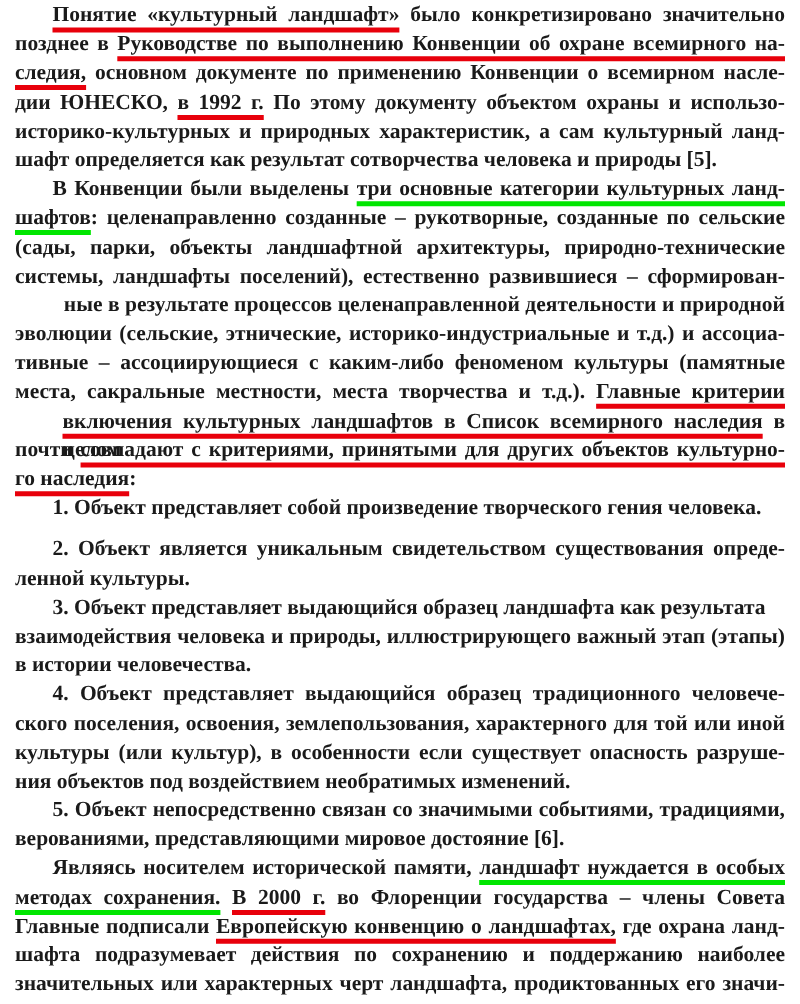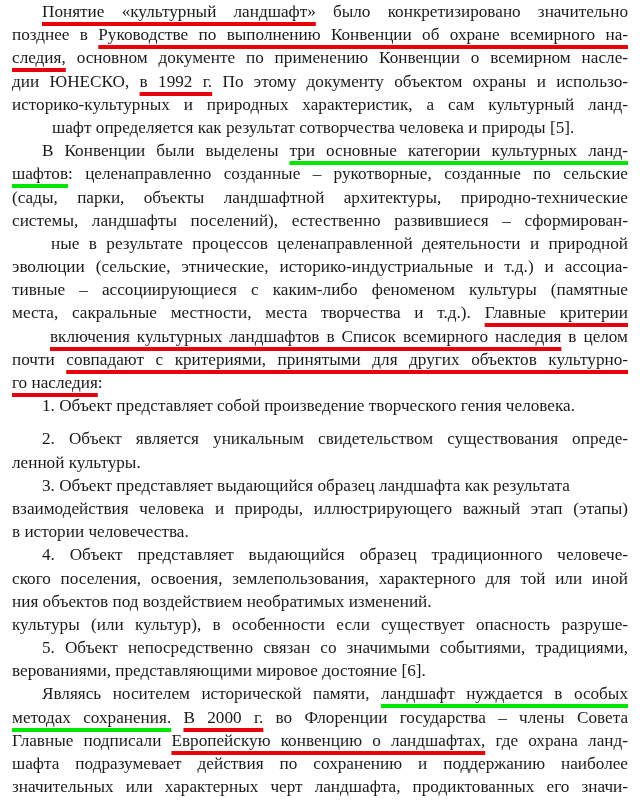--- a/index.html
+++ b/index.html
@@ -1,54 +1,54 @@
 <!DOCTYPE html>
 <html><head>
 <meta charset="utf-8">
 <style>
   html,body{margin:0;padding:0;background:#fff;}
   body{width:640px;height:803px;overflow:hidden;}
   .page{position:relative;padding:0 12px 0 12px;font-family:"Liberation Serif",serif;font-size:17.2px;line-height:23.2px;color:#1a1a1a;}
-  .line{display:block;height:23.2px;white-space:nowrap;text-align-last:justify;text-align:justify;position:relative;}
+  .line{display:block;height:23.2px;white-space:nowrap;text-align-last:justify;text-align:justify;position:relative;font-weight:bold;}
   .line.last{text-align-last:left;}
   .ind{padding-left:30px;}
   .red{text-decoration:underline;text-decoration-color:#e8000b;text-decoration-thickness:4px;text-underline-offset:5px;text-decoration-skip-ink:none;}
   .green{text-decoration:underline;text-decoration-color:#00e600;text-decoration-thickness:4px;text-underline-offset:5px;text-decoration-skip-ink:none;}
 </style>
 </head>
 <body>
 
 <div class="page" id="page">
     <div class="line ind" style="white-space: normal;"><span class="red">Понятие «культурный ландшафт»</span><span> было конкретизировано значительно</span></div>
     <div class="line" style="white-space: normal;"><span>позднее в </span><span class="red">Руководстве по выполнению Конвенции об охране всемирного на-</span></div>
     <div class="line" style="white-space: normal;"><span class="red">следия,</span><span>  основном документе по применению Конвенции о всемирном насле-</span></div>
     <div class="line" style="white-space: normal;"><span>дии ЮНЕСКО, </span><span class="red">в 1992 г.</span><span> По этому документу  объектом охраны и использо-</span></div>
     <div class="line" style="white-space: normal;"><span>историко-культурных и природных характеристик, а сам культурный ланд-</span></div>
-    <div class="line last" style="white-space: normal; margin-left: 40px;"><span>шафт определяется  как результат сотворчества человека и природы [5].</span></div>
+    <div class="line last" style="white-space: normal;"><span>шафт определяется  как результат сотворчества человека и природы [5].</span></div>
     <div class="line ind" style="white-space: normal;"><span>В Конвенции были выделены </span><span class="green">три  основные категории культурных ланд-</span></div>
     <div class="line" style="white-space: normal;"><span class="green">шафтов</span><span>: целенаправленно созданные – рукотворные, созданные по сельские</span></div>
     <div class="line" style="white-space: normal;"><span>(сады, парки, объекты ландшафтной архитектуры, природно-технические</span></div>
     <div class="line" style="white-space: normal;"><span>системы, ландшафты поселений), естественно развившиеся – сформирован-</span></div>
     <div class="line" style="white-space: normal; margin-left: 39px;"><span>ные в результате процессов целенаправленной деятельности и природной</span></div>
     <div class="line" style="white-space: normal;"><span>эволюции (сельские, этнические, историко-индустриальные и т.д.) и ассоциа-</span></div>
     <div class="line" style="white-space: normal;"><span>тивные – ассоциирующиеся с каким-либо феноменом культуры (памятные</span></div>
     <div class="line" style="white-space: normal;"><span>места, сакральные местности, места творчества и т.д.). </span><span class="red">Главные  критерии</span></div>
     <div class="line" style="white-space: normal; margin-left: 38px;"><span class="red">включения культурных ландшафтов в Список всемирного наследия</span><span> в целом</span></div>
     <div class="line" style="white-space: normal;"><span>почти </span><span class="red">совпадают с критериями, принятыми для  других  объектов культурно-</span></div>
     <div class="line last" style="white-space: normal;"><span class="red">го наследия</span><span>:</span></div>
     <div class="line ind last" style="white-space: normal;"><span>1. Объект представляет собой произведение творческого гения человека.</span></div>
     <div class="line ind" style="white-space: normal; margin-top: 10px;"><span>2. Объект является уникальным свидетельством существования опреде-</span></div>
     <div class="line last" style="white-space: normal;"><span>ленной культуры.</span></div>
     <div class="line ind last" style="white-space: normal;"><span>3. Объект представляет  выдающийся образец ландшафта как результата</span></div>
     <div class="line" style="white-space: normal;"><span>взаимодействия человека и природы, иллюстрирующего важный этап (этапы)</span></div>
     <div class="line last" style="white-space: normal;"><span>в истории человечества.</span></div>
     <div class="line ind" style="white-space: normal;"><span>4. Объект представляет  выдающийся образец традиционного человече-</span></div>
     <div class="line" style="white-space: normal;"><span>ского поселения, освоения, землепользования, характерного для той или иной</span></div>
+    <div class="line" style="white-space: normal;"><span>культуры (или культур), в особенности если существует опасность разруше-</span></div>
     <div class="line last" style="white-space: normal;"><span>ния объектов под воздействием необратимых изменений.</span></div>
-    <div class="line" style="white-space: normal;"><span>культуры (или культур), в особенности если существует опасность разруше-</span></div>
     <div class="line ind" style="white-space: normal;"><span>5. Объект непосредственно связан со значимыми событиями, традициями,</span></div>
     <div class="line last" style="white-space: normal;"><span>верованиями, представляющими мировое достояние [6].</span></div>
     <div class="line ind" style="white-space: normal;"><span>Являясь  носителем исторической памяти, </span><span class="green">ландшафт нуждается в особых</span></div>
     <div class="line" style="white-space: normal;"><span class="green">методах сохранения.</span><span> </span><span class="red">В 2000 г.</span><span> во Флоренции  государства – члены Совета</span></div>
     <div class="line" style="white-space: normal;"><span>Главные подписали </span><span class="red">Европейскую конвенцию о ландшафтах,</span><span> где охрана ланд-</span></div>
     <div class="line" style="white-space: normal;"><span>шафта  подразумевает действия по сохранению и поддержанию наиболее</span></div>
     <div class="line" style="white-space: normal;"><span>значительных или характерных черт ландшафта, продиктованных его значи-</span></div>
   </div>
 
 </body></html>

